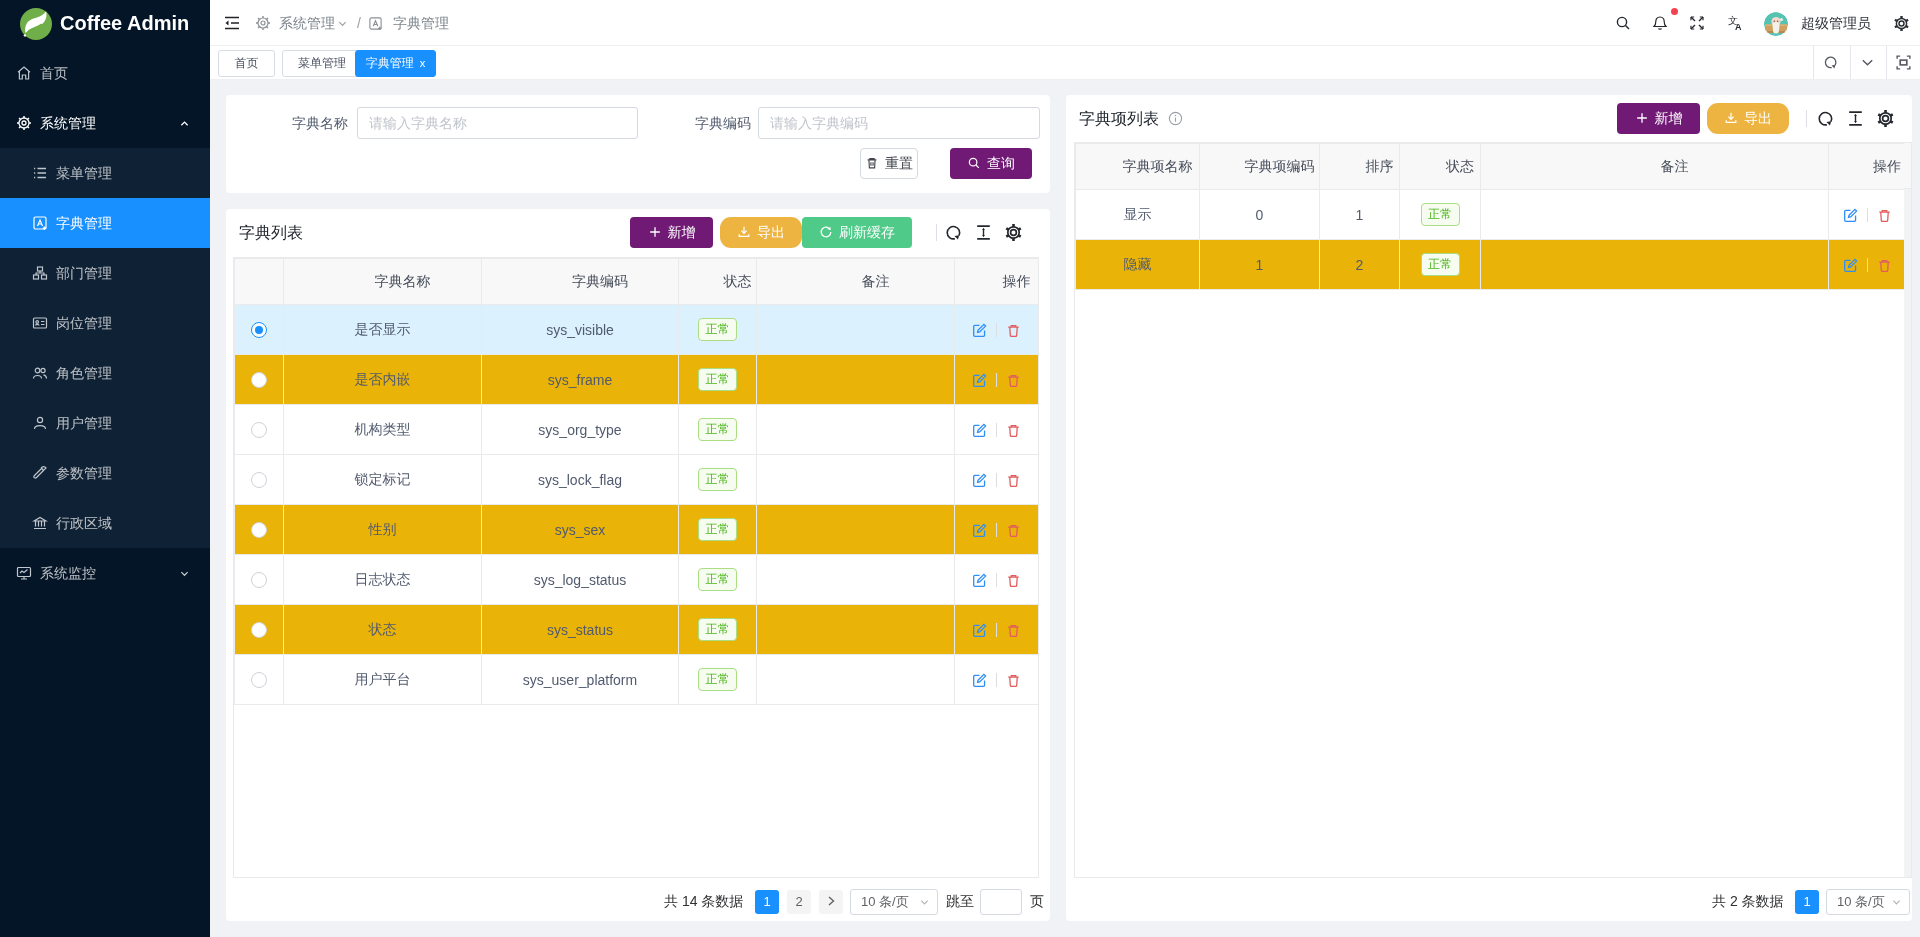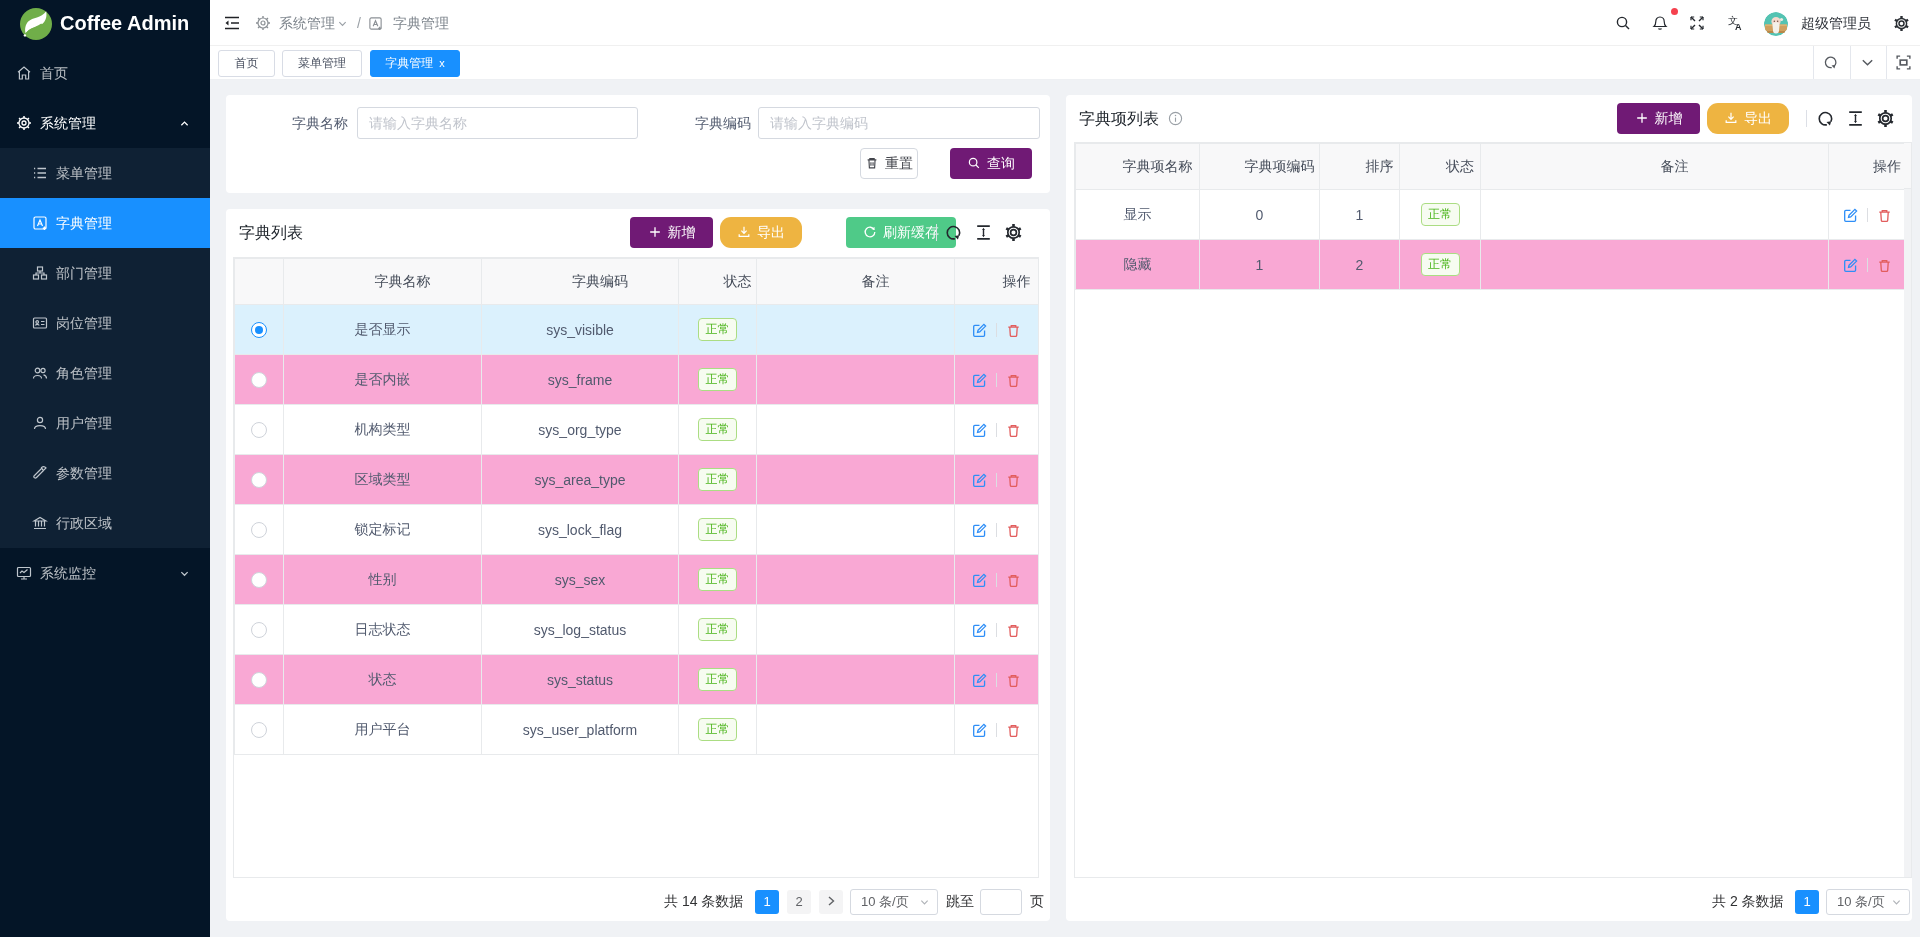--- a/index.html
+++ b/index.html
@@ -51,21 +51,21 @@
 .btn.green { background:#4fca88; }
 .btn.plain { background:#fff; border:1px solid #d5d9e0; color:#43454c; line-height:29px; }
 .ctitle { position:absolute; left:13px; font-size:16px; color:#21272e; }
 .tbico { position:absolute; width:17px; height:17px; color:#24282e; }
 .vdiv { position:absolute; width:1px; background:#dcdfe6; }
 
 .tbl { position:absolute; border:0; }
 .tbl table { border-collapse:collapse; table-layout:fixed; width:100%; }
 .tbl th { background:#f8f8f9; font-weight:normal; font-size:14px; color:#454c59; height:46px; border:1px solid #e8eaec;padding-left:40px; }
 .tbl td { font-size:14px; color:#515a6e; height:50px; border:1px solid #e8eaec; text-align:center; }
-.tbl tr.stripe td { background:#f9a8d4; }
+.tbl tr.stripe td { background:#eab308; }
 .tbl tr.sel td { background:#dbf1fd; }
 .tag { display:inline-block; width:39px; height:23px; line-height:21px; border:1px solid #abdd83; border-radius:4px; background:#f7fcf1; color:#4cb51c; font-size:12px; }
 .radio { display:inline-block; width:16px; height:16px; border-radius:50%; border:1px solid #cfd3da; background:#fff; vertical-align:middle; }
 .radio.on { border-color:#1890ff; border-width:1.5px; position:relative; }
 .radio.on:after { content:""; position:absolute; left:3px; top:3px; width:8px; height:8px; border-radius:50%; background:#1890ff; }
 .opicon { display:inline-block; width:15px; height:15px; vertical-align:middle; }
 .odiv { display:inline-block; width:1px; height:14px; background:#dcdee2; vertical-align:middle; margin:0 9px; }
 
 .pgwrap { position:absolute; font-size:14px; color:#303133; }
 .pgwrap .it { position:absolute; top:0; }
@@ -236,21 +236,21 @@
   <span id="uname">超级管理员</span>
   <svg class="tbi" style="left:1683px;width:17px;height:17px;top:15px" viewBox="0 0 17 17" fill="none" stroke="#2a2e33">
       <circle cx="8.5" cy="8.5" r="2.5" stroke-width="1.5"></circle>
       <circle cx="8.5" cy="8.5" r="5.1" stroke-width="1.5"></circle>
       <path d="M8.50 3.40 L8.50 0.90 M4.08 5.95 L1.92 4.70 M4.08 11.05 L1.92 12.30 M8.50 13.60 L8.50 16.10 M12.92 11.05 L15.08 12.30 M12.92 5.95 L15.08 4.70" stroke-width="2.4"></path>
     </svg>
 </div>
 <div id="tabstrip">
   <div class="tab" style="left:8px;width:57px">首页</div>
   <div class="tab" style="left:72px;width:80px">菜单管理</div>
-  <div class="tab active" style="left:160px;width:90px">字典管理<span style="font-size:11px;margin-left:6px">x</span></div>
+  <div class="tab active" style="left:145px;width:81px">字典管理<span style="font-size:11px;margin-left:6px">x</span></div>
   <div class="tsep" style="right:106px"></div>
   <svg class="tic" style="right:82px" viewBox="0 0 16 16" fill="none" stroke="#55595f" stroke-width="1.4">
       <path d="M12.9 10.9 A5.6 5.6 0 1 0 9.3 13.4"></path>
       <path d="M13.3 10.5 L9.1 11.2 L12.2 14.4 Z" fill="#55595f" stroke="none"></path>
     </svg>
   <div class="tsep" style="right:69px"></div>
   <svg class="tic" style="right:45px" viewBox="0 0 16 16" fill="none" stroke="#55595f" stroke-width="1.5">
       <path d="M3 5.5 L8 10.5 L13 5.5"></path>
     </svg>
   <div class="tsep" style="right:33px"></div>
@@ -276,21 +276,21 @@
   </div>
   <div class="card" id="card-list">
     <div class="ctitle" style="top:14px">字典列表</div>
     <div class="btn blue" style="left:404px;top:8px;width:83px"><svg width="14" height="14" viewBox="0 0 16 16" fill="none" stroke="#fff" stroke-width="1.5">
           <path d="M8 2.5 V13.5 M2.5 8 H13.5"></path>
         </svg>新增</div>
     <div class="btn yellow" style="left:494px;top:8px;width:82px"><svg width="14" height="14" viewBox="0 0 16 16" fill="none" stroke="#fff" stroke-width="1.4">
           <path d="M8 2 V9 M5 6.5 L8 9.5 L11 6.5"></path>
           <path d="M2.5 10.5 V13 H13.5 V10.5"></path>
         </svg>导出</div>
-    <div class="btn green" style="left:620px;top:8px;width:110px"><svg width="14" height="14" viewBox="0 0 16 16" fill="none" stroke="#fff" stroke-width="1.5">
+    <div class="btn green" style="left:576px;top:8px;width:110px"><svg width="14" height="14" viewBox="0 0 16 16" fill="none" stroke="#fff" stroke-width="1.5">
           <path d="M12.9 5.5 A5.5 5.5 0 1 0 13.5 8"></path>
           <path d="M13.3 2.2 L13 5.8 L9.5 4.6" fill="#fff" stroke-width="0"></path>
         </svg>刷新缓存</div>
     <div class="vdiv" style="left:710px;top:15px;height:17px"></div>
     <svg class="tbico" style="left:719px;top:15px" viewBox="0 0 17 17" fill="none" stroke="#24282e" stroke-width="1.6">
         <path d="M13.9 11.6 A6.2 6.2 0 1 0 9.9 14.7"></path>
         <path d="M14.2 11.3 L9.5 12.1 L12.9 15.6 Z" fill="#24282e" stroke="none"></path>
       </svg>
     <svg class="tbico" style="left:749px;top:15px" viewBox="0 0 17 17" fill="none" stroke="#24282e" stroke-width="1.7">
         <path d="M2.2 2.2 H14.8 M2.2 14.8 H14.8"></path>
@@ -346,33 +346,20 @@
                   <path d="M13.4 8 V13 A1.2 1.2 0 0 1 12.2 14.2 H3 A1.2 1.2 0 0 1 1.8 13 V3.8 A1.2 1.2 0 0 1 3 2.6 H8"></path>
                   <path d="M6.4 7.8 L12.7 1.5 L14.5 3.3 L8.2 9.6 L5.9 10.1 Z"></path>
                 </svg><span class="odiv"></span><svg class="opicon" viewBox="0 0 16 16" fill="none" stroke="#e25d5d" stroke-width="1.4">
                   <path d="M2.4 4.3 H13.6 M5.6 4.3 V2.7 H10.4 V4.3 M4 4.3 L4.6 13.2 A1.2 1.2 0 0 0 5.8 14.3 H10.2 A1.2 1.2 0 0 0 11.4 13.2 L12 4.3"></path>
                 </svg></td>
             </tr>
             <tr class="">
               <td><span class="radio"></span></td>
               <td>机构类型</td>
               <td>sys_org_type</td>
-              <td><span class="tag">正常</span></td>
-              <td></td>
-              <td><svg class="opicon" viewBox="0 0 16 16" fill="none" stroke="#2e8ef7" stroke-width="1.4">
-                  <path d="M13.4 8 V13 A1.2 1.2 0 0 1 12.2 14.2 H3 A1.2 1.2 0 0 1 1.8 13 V3.8 A1.2 1.2 0 0 1 3 2.6 H8"></path>
-                  <path d="M6.4 7.8 L12.7 1.5 L14.5 3.3 L8.2 9.6 L5.9 10.1 Z"></path>
-                </svg><span class="odiv"></span><svg class="opicon" viewBox="0 0 16 16" fill="none" stroke="#e25d5d" stroke-width="1.4">
-                  <path d="M2.4 4.3 H13.6 M5.6 4.3 V2.7 H10.4 V4.3 M4 4.3 L4.6 13.2 A1.2 1.2 0 0 0 5.8 14.3 H10.2 A1.2 1.2 0 0 0 11.4 13.2 L12 4.3"></path>
-                </svg></td>
-            </tr>
-            <tr class="stripe">
-              <td><span class="radio"></span></td>
-              <td>区域类型</td>
-              <td>sys_area_type</td>
               <td><span class="tag">正常</span></td>
               <td></td>
               <td><svg class="opicon" viewBox="0 0 16 16" fill="none" stroke="#2e8ef7" stroke-width="1.4">
                   <path d="M13.4 8 V13 A1.2 1.2 0 0 1 12.2 14.2 H3 A1.2 1.2 0 0 1 1.8 13 V3.8 A1.2 1.2 0 0 1 3 2.6 H8"></path>
                   <path d="M6.4 7.8 L12.7 1.5 L14.5 3.3 L8.2 9.6 L5.9 10.1 Z"></path>
                 </svg><span class="odiv"></span><svg class="opicon" viewBox="0 0 16 16" fill="none" stroke="#e25d5d" stroke-width="1.4">
                   <path d="M2.4 4.3 H13.6 M5.6 4.3 V2.7 H10.4 V4.3 M4 4.3 L4.6 13.2 A1.2 1.2 0 0 0 5.8 14.3 H10.2 A1.2 1.2 0 0 0 11.4 13.2 L12 4.3"></path>
                 </svg></td>
             </tr>
             <tr class="">

